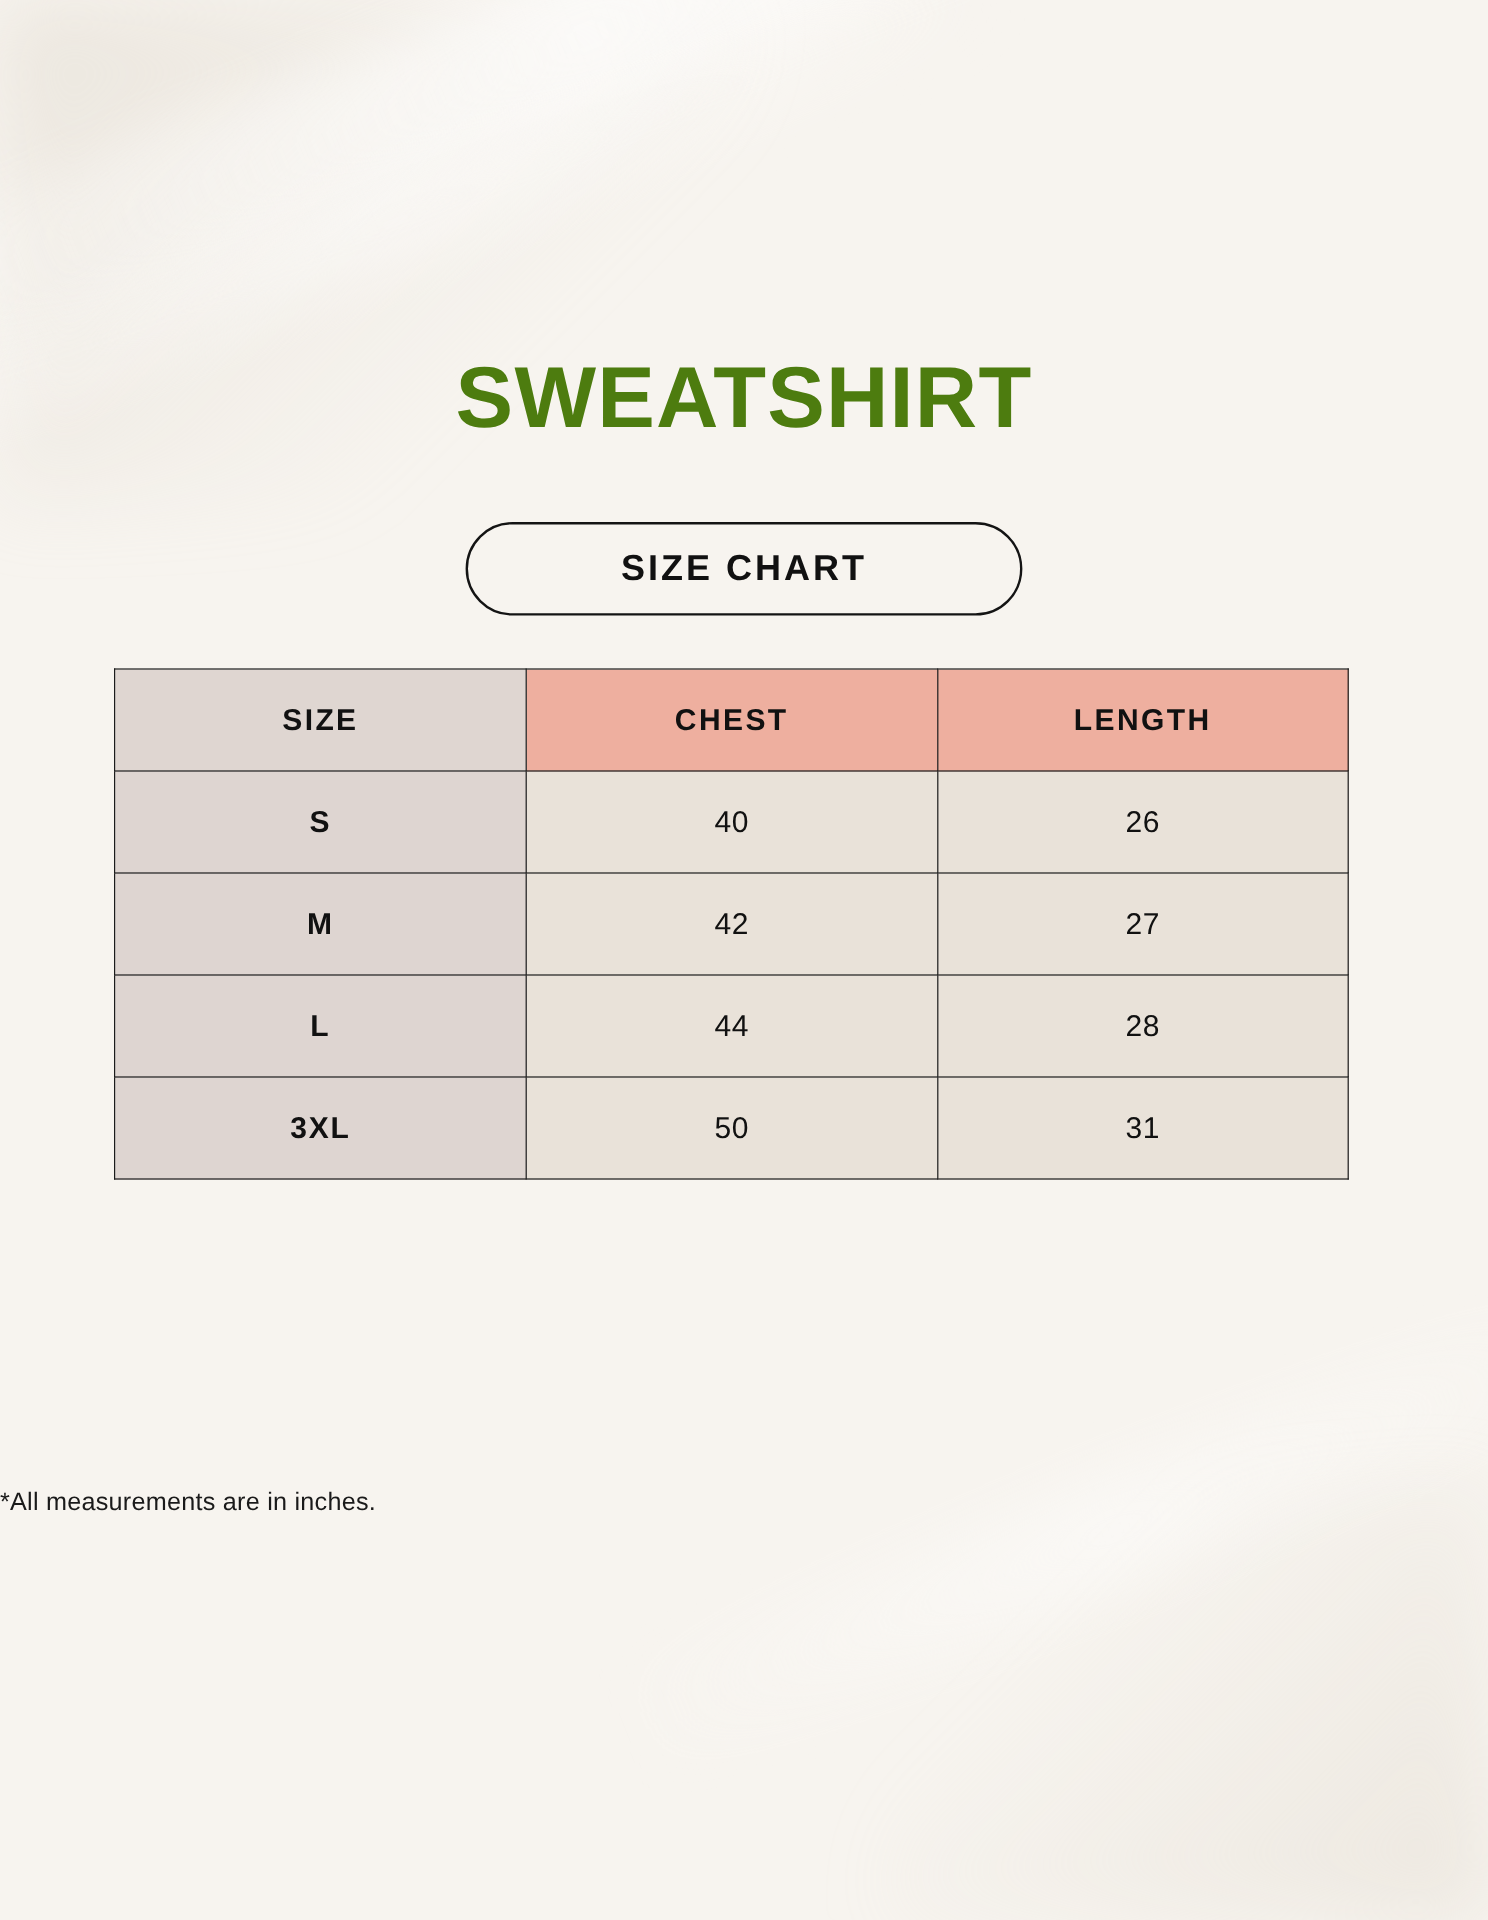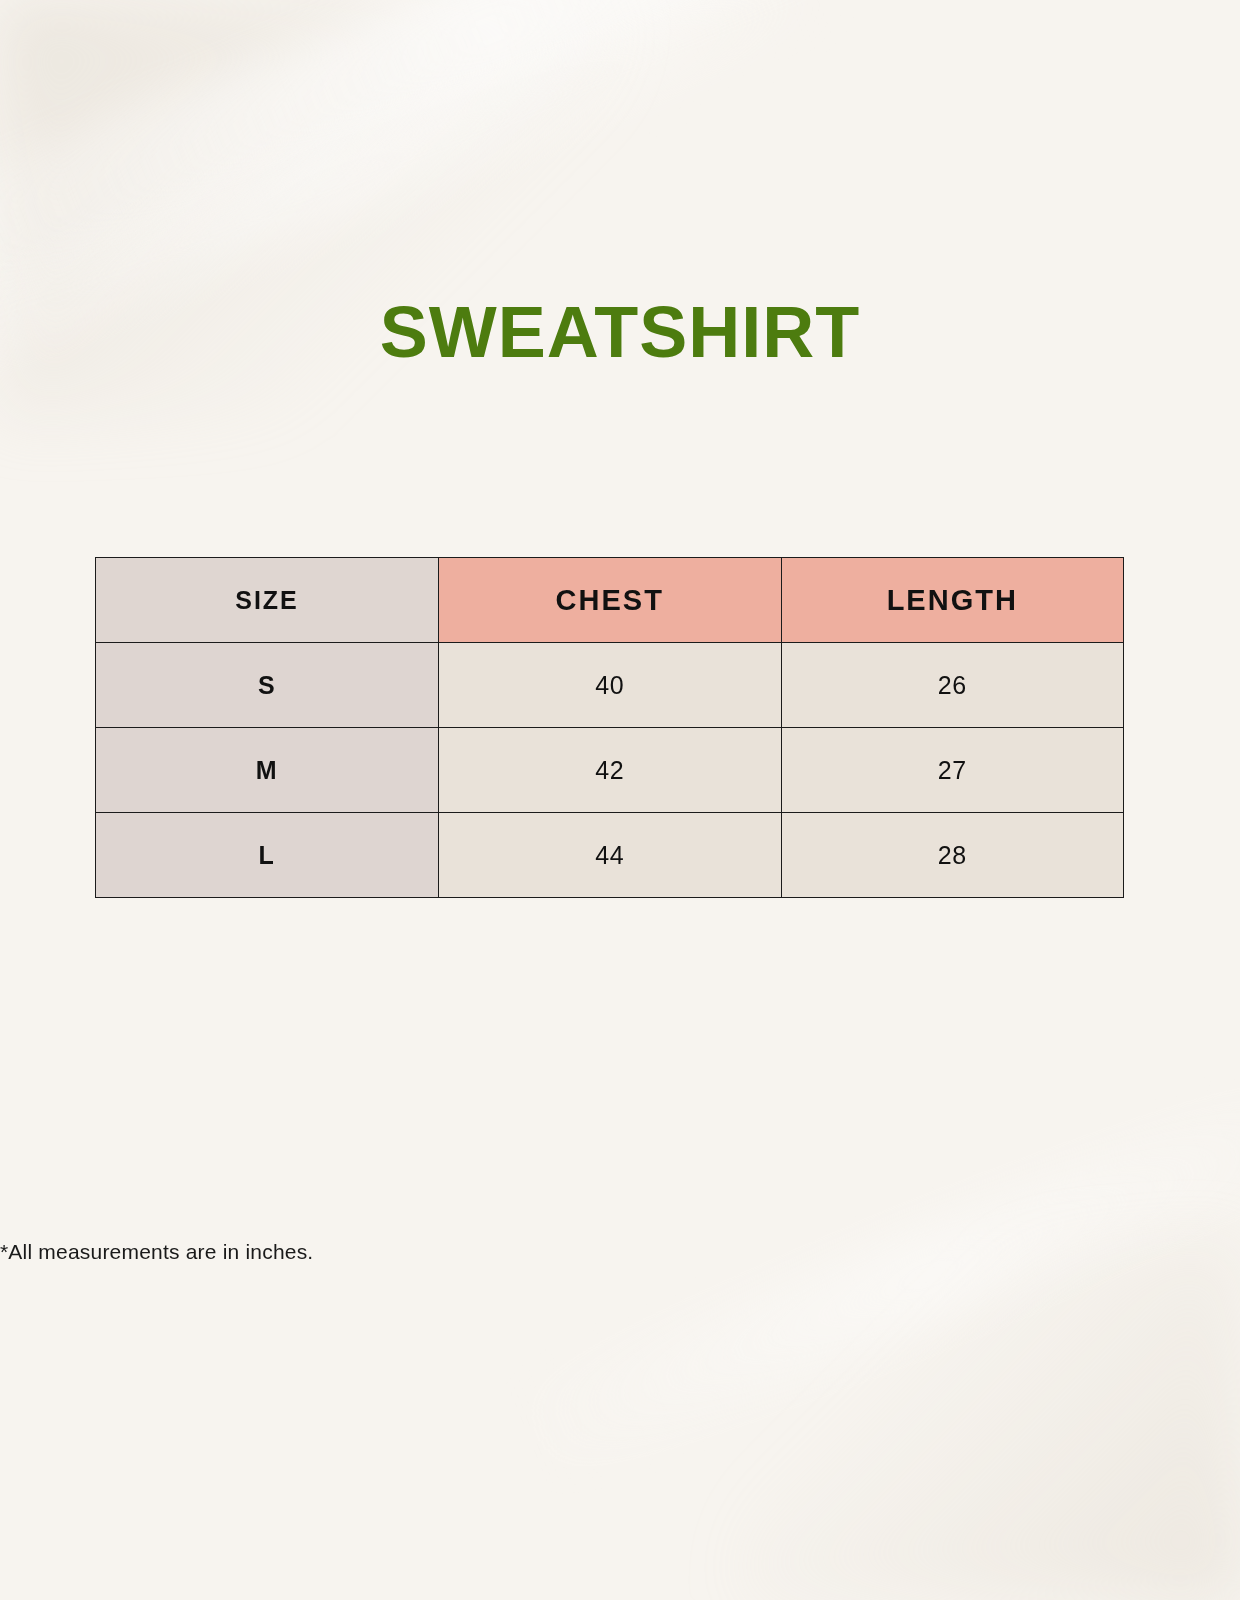--- a/index.html
+++ b/index.html
@@ -116,21 +116,21 @@
   col.c-val  { width: 342.5px; }
 
   thead th.h-size {
     background: #dfd6d1;
     font-size: 25px;
     font-weight: 700;
     letter-spacing: 2px;
   }
   thead th.h-meas {
     background: #eeaf9f;
-    font-size: 29px;
+    font-size: 25px;
     font-weight: 700;
     letter-spacing: 2px;
     margin-left: 16px;
   }
   tbody td.cell-size {
     background: #ded5d1;
     font-size: 25px;
     font-weight: 700;
     letter-spacing: 1.5px;
   }
@@ -161,20 +161,23 @@
   <div class="bg-wash">
     <div class="shade sh1"></div>
     <div class="shade sh2"></div>
     <div class="streak s1"></div>
     <div class="streak s2"></div>
     <div class="streak s3"></div>
   </div>
 
   <div class="title">SWEATSHIRT</div>
 
+  <div class="pill">
+    <span>SIZE CHART</span>
+  </div>
 
   <table class="size-table">
     <colgroup>
       <col class="c-size">
       <col class="c-val">
       <col class="c-val">
     </colgroup>
     <thead>
       <tr>
         <th class="h-size">SIZE</th>
@@ -191,18 +194,23 @@
       <tr>
         <td class="cell-size">M</td>
         <td class="cell-val">42</td>
         <td class="cell-val">27</td>
       </tr>
       <tr>
         <td class="cell-size">L</td>
         <td class="cell-val">44</td>
         <td class="cell-val">28</td>
       </tr>
+      <tr>
+        <td class="cell-size">3XL</td>
+        <td class="cell-val">50</td>
+        <td class="cell-val">31</td>
+      </tr>
     </tbody>
   </table>
 
   <div class="footnote">*All measurements are in inches.</div>
 
 </div>
 
 </body></html>

